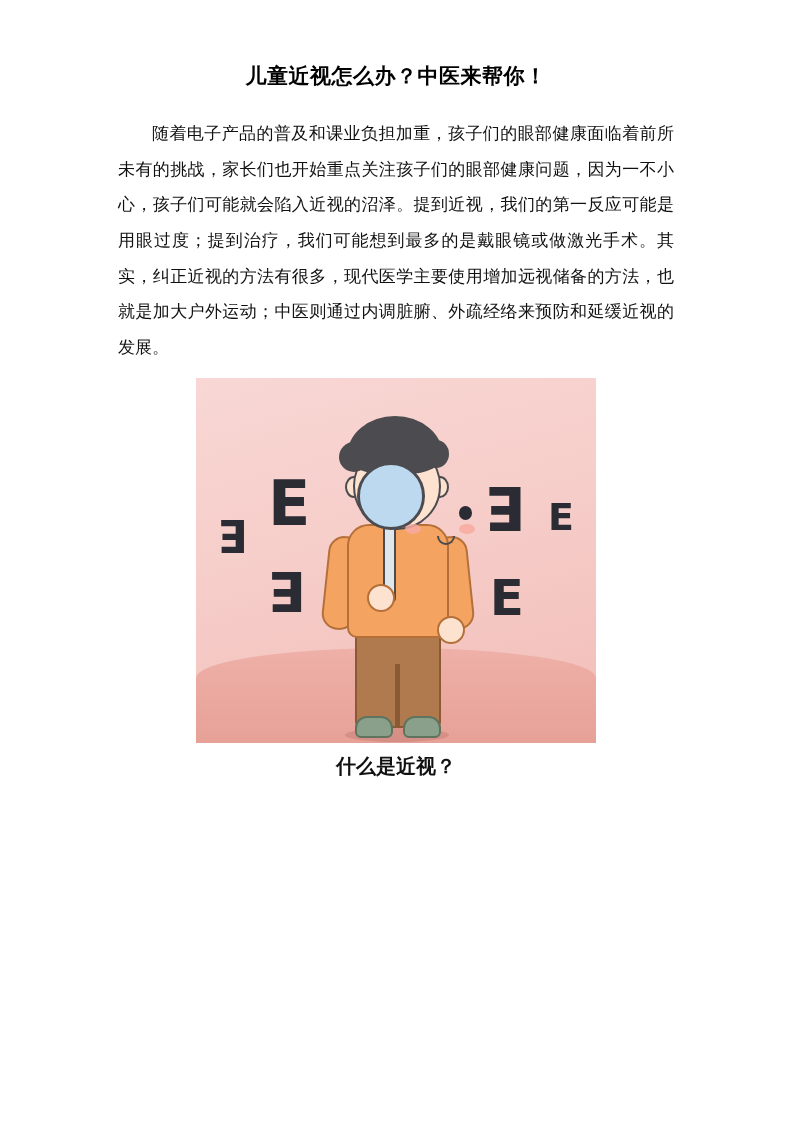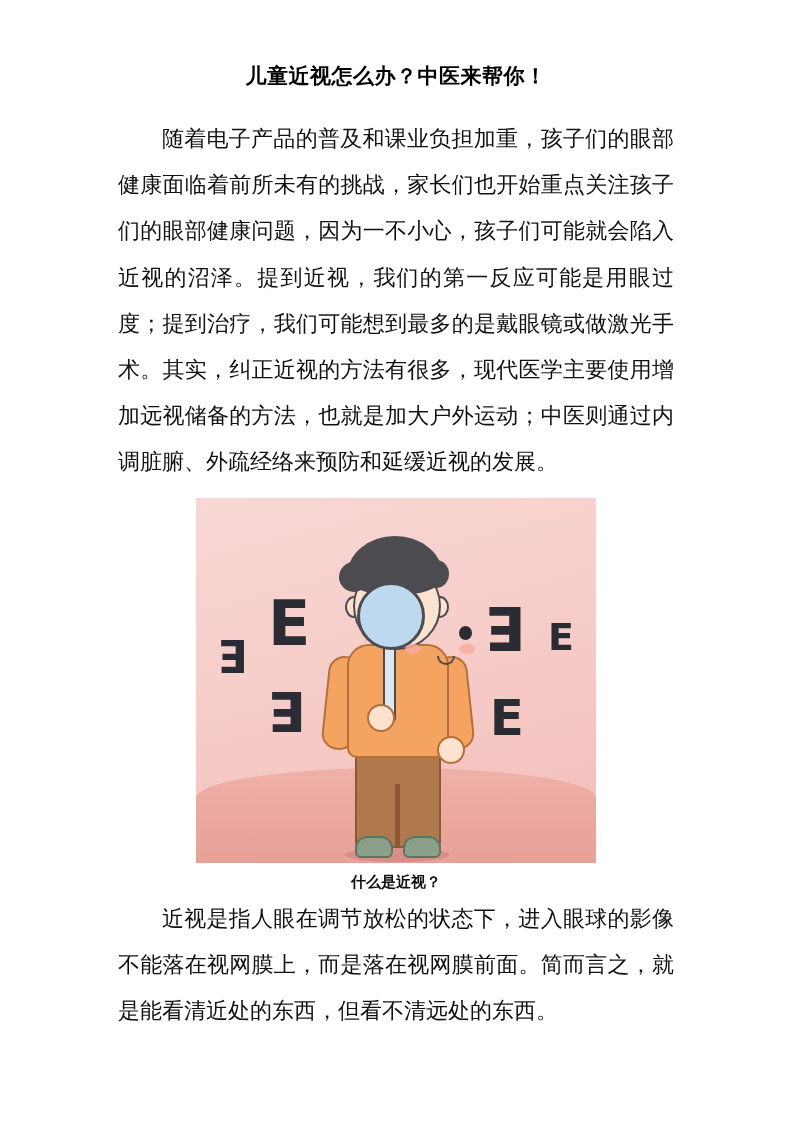--- a/index.html
+++ b/index.html
@@ -29,30 +29,30 @@
   }
   .doc-title {
     font-size: 21px;
     font-weight: bold;
     text-align: center;
     letter-spacing: 0.5px;
     margin: 0 0 26px 0;
     color: #000;
   }
   .para {
-    font-size: 22px;
+    font-size: 17px;
     line-height: 2.1;
     text-align: justify;
     text-justify: inter-ideograph;
     text-indent: 2em;
     margin: 0 0 4px 0;
     color: #111;
   }
   .subheading {
-    font-size: 15px;
+    font-size: 20px;
     font-weight: bold;
     text-align: center;
     margin: 9px 0 4px 0;
     color: #111;
   }
   .figure {
     margin: 12px 0 10px 0;
     display: flex;
     justify-content: center;
   }
@@ -189,16 +189,15 @@
           <div class="occluder-disc"></div>
           <div class="hand-l"></div>
           <div class="hand-r"></div>
         </div>
       </div>
     </div>
 
 
     <h2 class="subheading">什么是近视？</h2>
 
-    <p class="para">近视是指人眼在调节放松的状态下，进入眼球的影像不能落在视网膜上，而是落在视网膜前面。简而言之，就是能看清近处的东西，但看不清远处的东西。</p>
 
   </div>
 </div>
 
 </body></html>

